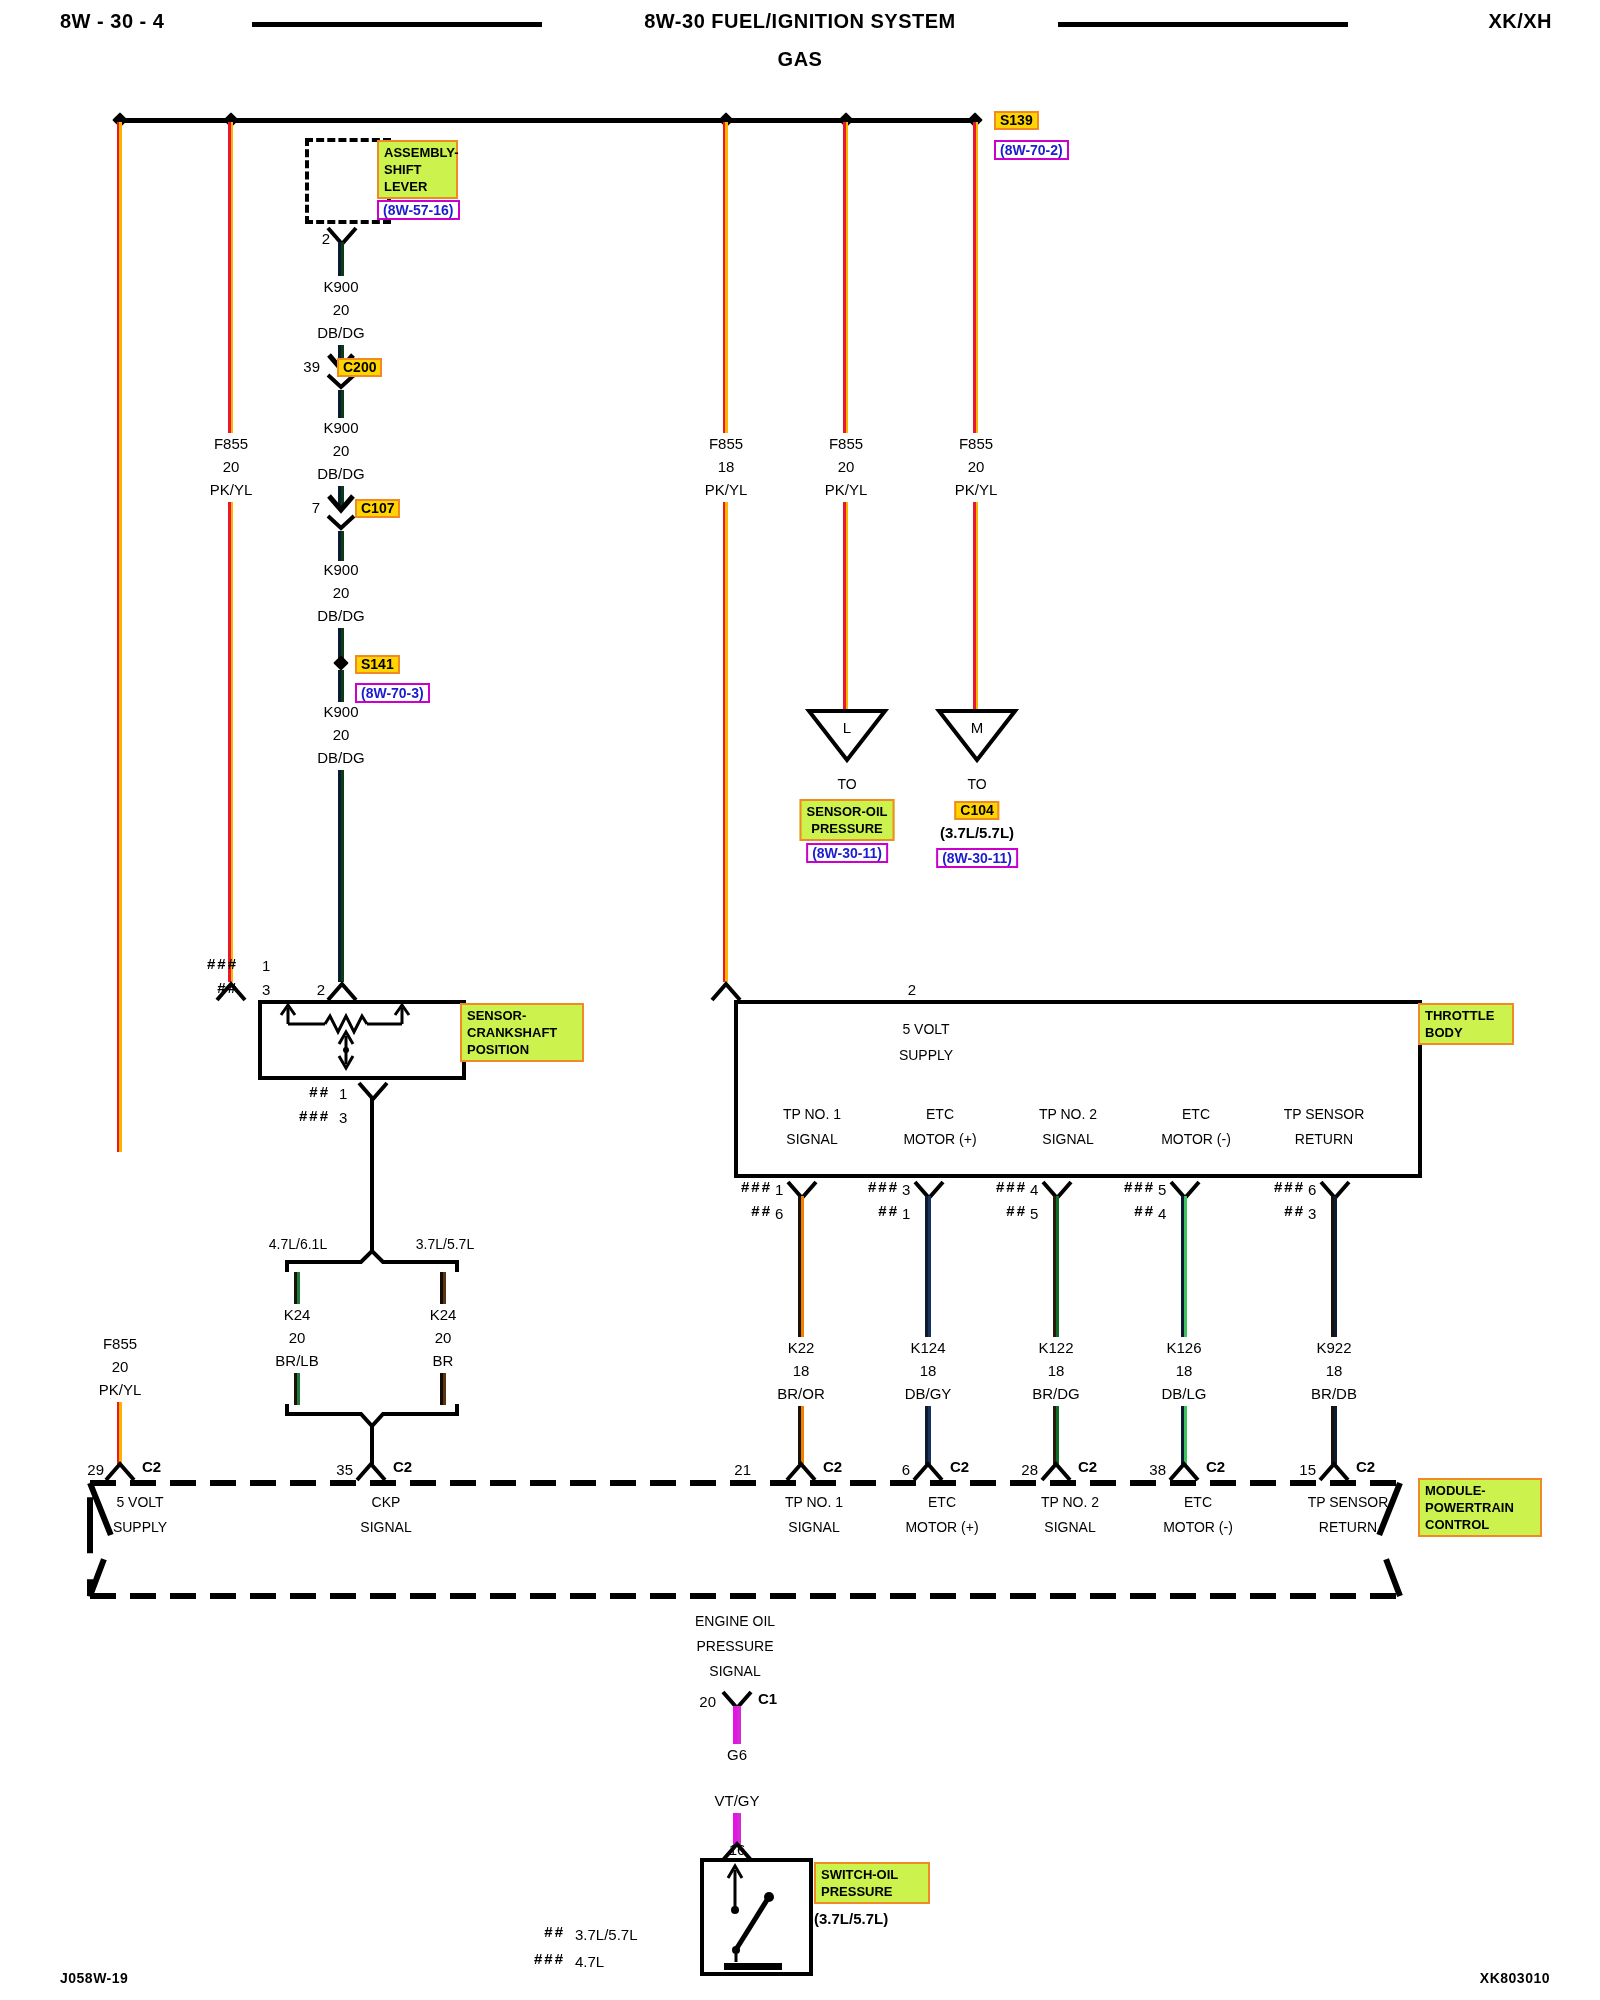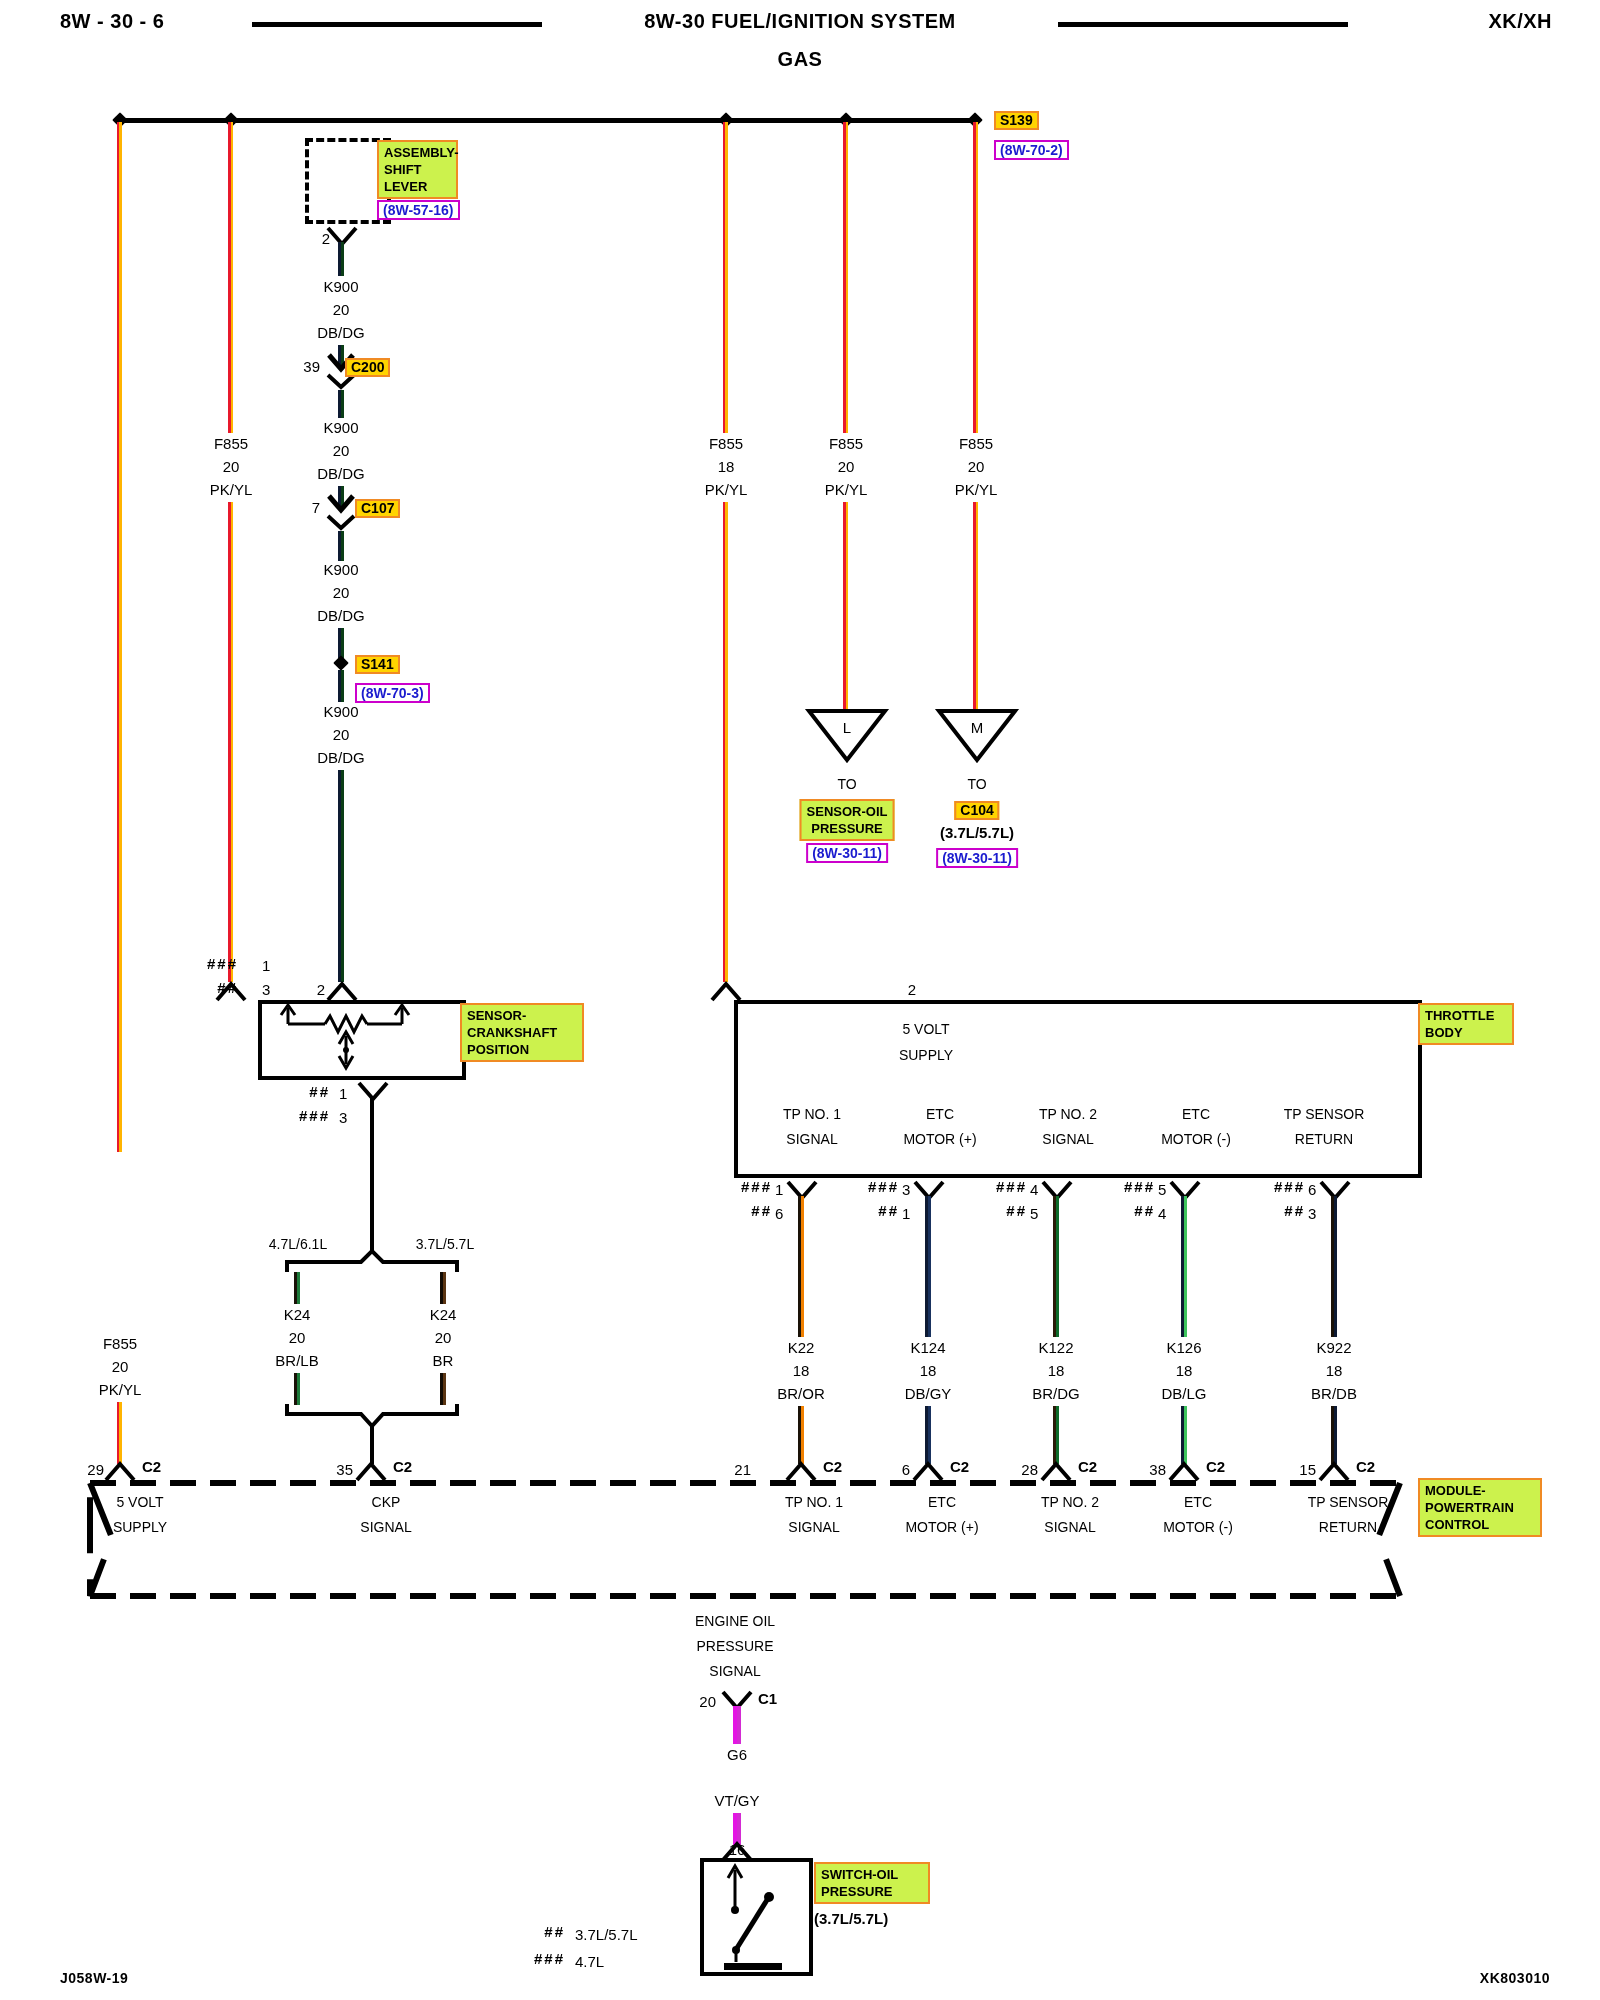--- a/index.html
+++ b/index.html
@@ -51,21 +51,21 @@
 
   .hashmark{font-size:15px;font-weight:bold;letter-spacing:2px;}
   svg{display:block;overflow:visible;}
   .sv{position:absolute;}
 </style>
 </head>
 <body>
 
 <div id="page">
 
-  <div class="t hdr" style="left:60px;top:10px;">8W - 30 - 6</div>
+  <div class="t hdr" style="left:60px;top:10px;">8W - 30 - 4</div>
   <div class="hdr-rule" style="left:252px;top:22px;width:290px;"></div>
   <div class="t hdr ctr" style="left:800px;top:10px;">8W-30 FUEL/IGNITION SYSTEM</div>
   <div class="hdr-rule" style="left:1058px;top:22px;width:290px;"></div>
   <div class="t hdr rt" style="left:1552px;top:10px;">XK/XH</div>
   <div class="t hdr ctr" style="left:800px;top:48px;">GAS</div>
 
   <div class="busline" style="left:120px;top:118px;width:112px;"></div>
   <div class="busline" style="left:230px;top:118px;width:497px;"></div>
   <div class="busline" style="left:725px;top:118px;width:122px;"></div>
   <div class="busline" style="left:845px;top:118px;width:132px;"></div>
@@ -123,21 +123,21 @@
   <div class="t lbl ctr" style="left:341px;top:277px;">K900</div>
   <div class="t lbl ctr" style="left:341px;top:300px;">20</div>
   <div class="t lbl ctr" style="left:341px;top:323px;">DB/DG</div>
   <div class="wire w-dbdg" style="left:338px;top:345px;width:6px;height:20px;"></div>
 
   <svg class="sv" style="left:325px;top:355px;" width="34" height="34">
     <path d="M4 0 L16 14 L28 0" stroke="#000" stroke-width="5" fill="none"></path>
     <path d="M3 20 L16 32 L29 20" stroke="#000" stroke-width="4" fill="none"></path>
   </svg>
   <div class="t lbl rt" style="left:320px;top:357px;">39</div>
-  <div class="t hl-yellowblk" style="left:345px;top:358px;">C200</div>
+  <div class="t hl-yellowblk" style="left:337px;top:358px;">C200</div>
 
   <div class="wire w-dbdg" style="left:338px;top:390px;width:6px;height:28px;"></div>
   <div class="t lbl ctr" style="left:341px;top:418px;">K900</div>
   <div class="t lbl ctr" style="left:341px;top:441px;">20</div>
   <div class="t lbl ctr" style="left:341px;top:464px;">DB/DG</div>
   <div class="wire w-dbdg" style="left:338px;top:486px;width:6px;height:20px;"></div>
 
   <svg class="sv" style="left:325px;top:496px;" width="34" height="34">
     <path d="M4 0 L16 14 L28 0" stroke="#000" stroke-width="5" fill="none"></path>
     <path d="M3 20 L16 32 L29 20" stroke="#000" stroke-width="4" fill="none"></path>

